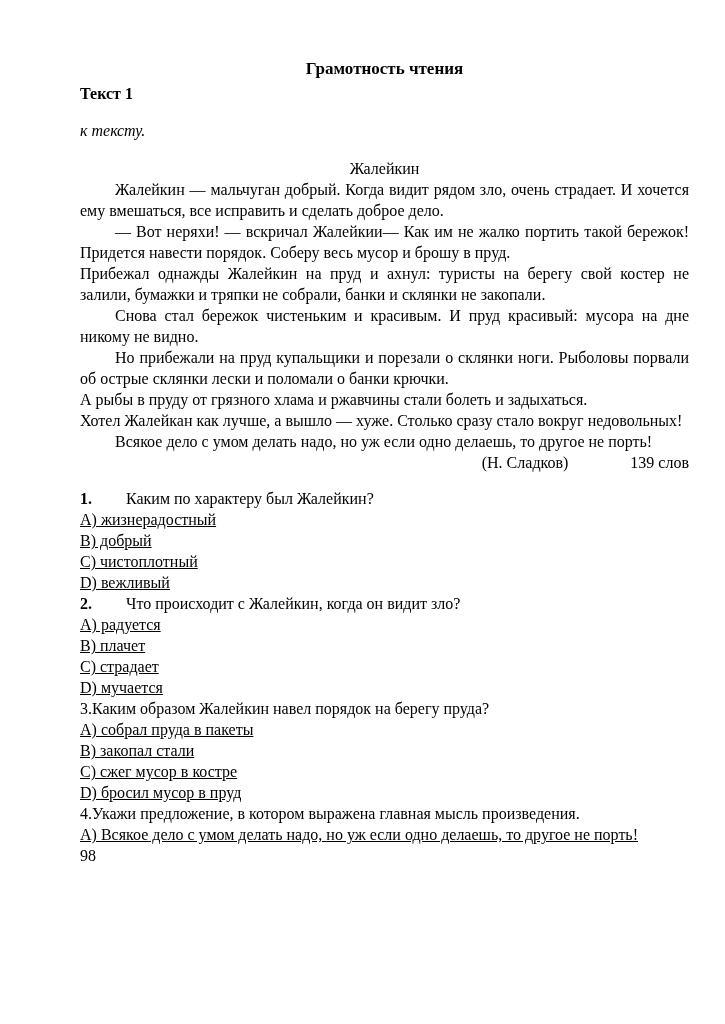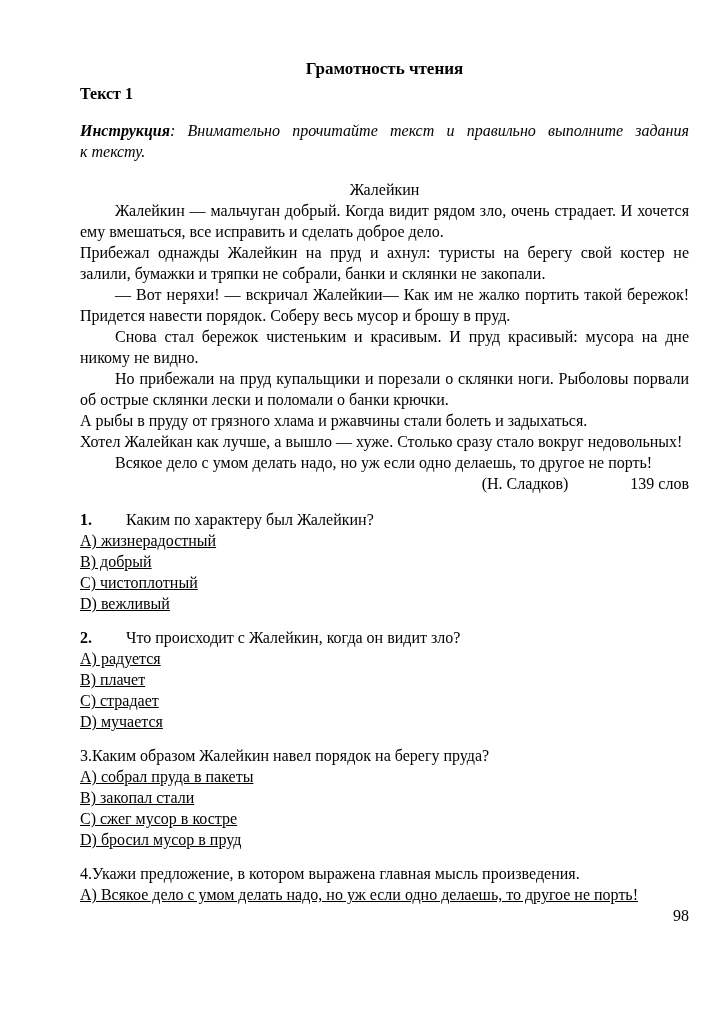--- a/index.html
+++ b/index.html
@@ -54,56 +54,54 @@
   p.story.indent {
     text-indent: 35px;
   }
   .attribution {
     text-align: right;
   }
   .attribution .author {
     margin-right: 62px;
   }
   .question {
-    margin-top: 13px;
   }
   .question.first {
     margin-top: 15px;
   }
   .qnum.tabbed {
     font-weight: bold;
     display: inline-block;
     width: 46px;
   }
   .option {
     text-align: justify;
     text-decoration: underline;
   }
   .page-number {
-    text-align: right;
+    text-align: left;
   }
 </style>
 </head>
 <body>
 
 <div class="page">
 
   <div class="doc-title">Грамотность чтения</div>
   <div class="text-label">Текст 1</div>
 
   <div class="instruction">
-    <div class="instr-line1"><span class="instr-label">Инструкция</span><span>: Внимательно прочитайте текст и правильно выполните задания</span></div>
     <div class="instr-line2">к тексту.</div>
   </div>
 
   <div class="story-heading">Жалейкин</div>
 
   <p class="story indent">Жалейкин — мальчуган добрый. Когда видит рядом зло, очень страдает. И хочется ему вмешаться, все исправить и сделать доброе дело.</p>
+  <p class="story indent">— Вот неряхи! — вскричал Жалейкии— Как им не жалко портить такой бережок! Придется навести порядок. Соберу весь мусор и брошу в пруд.</p>
   <p class="story">Прибежал однажды Жалейкин на пруд и ахнул: туристы на берегу свой костер не залили, бумажки и тряпки не собрали, банки и склянки не закопали.</p>
-  <p class="story indent">— Вот неряхи! — вскричал Жалейкии— Как им не жалко портить такой бережок! Придется навести порядок. Соберу весь мусор и брошу в пруд.</p>
   <p class="story indent">Снова стал бережок чистеньким и красивым. И пруд красивый: мусора на дне никому не видно.</p>
   <p class="story indent">Но прибежали на пруд купальщики и порезали о склянки ноги. Рыболовы порвали об острые склянки лески и поломали о банки крючки.</p>
   <p class="story">А рыбы в пруду от грязного хлама и ржавчины стали болеть и задыхаться.</p>
   <p class="story">Хотел Жалейкан как лучше, а вышло — хуже. Столько сразу стало вокруг недовольных!</p>
   <p class="story indent">Всякое дело с умом делать надо, но уж если одно делаешь, то другое не порть!</p>
 
   <div class="attribution">
     <span class="author">(Н. Сладков)</span><span>139 слов</span>
   </div>
 

